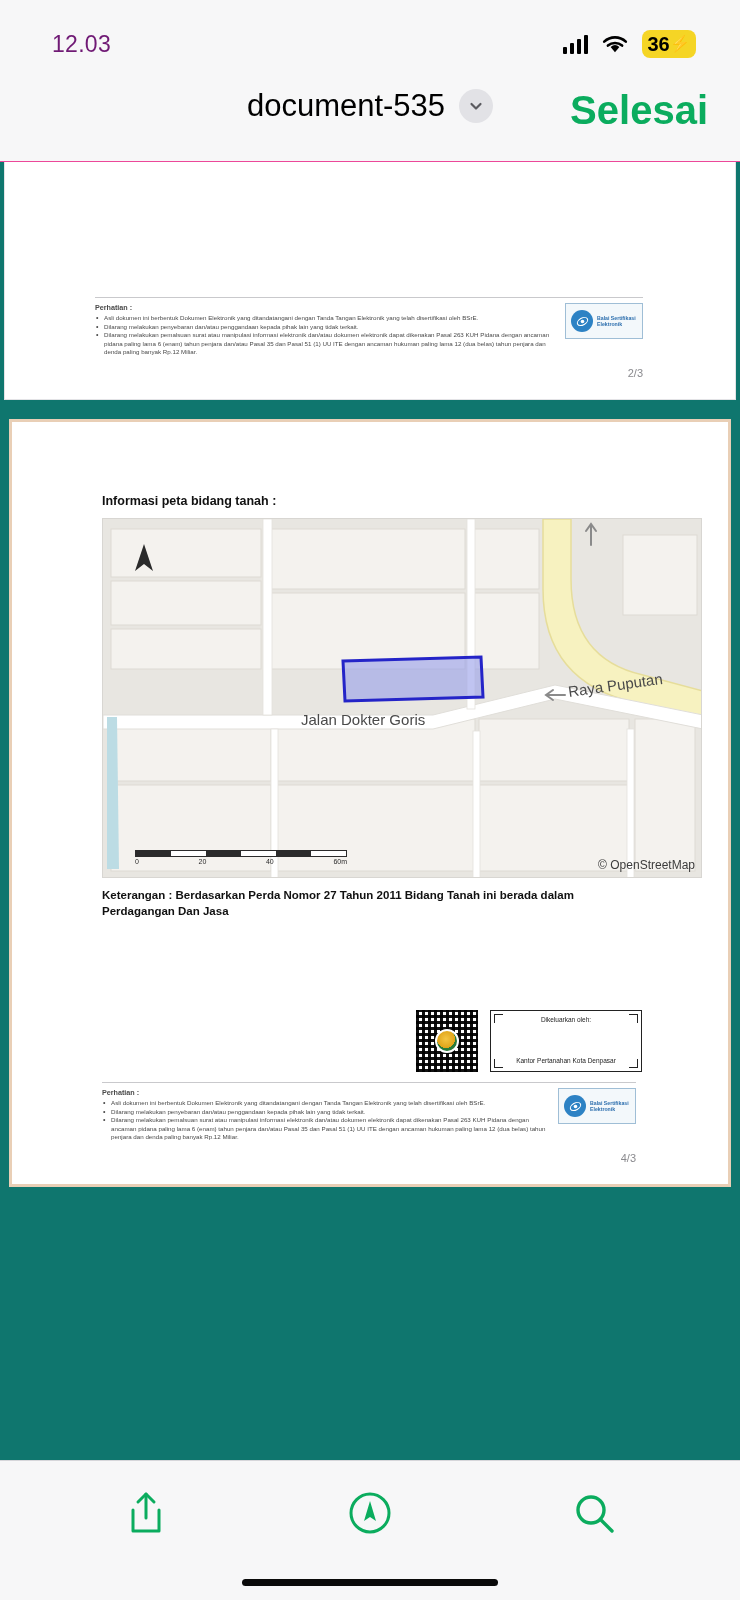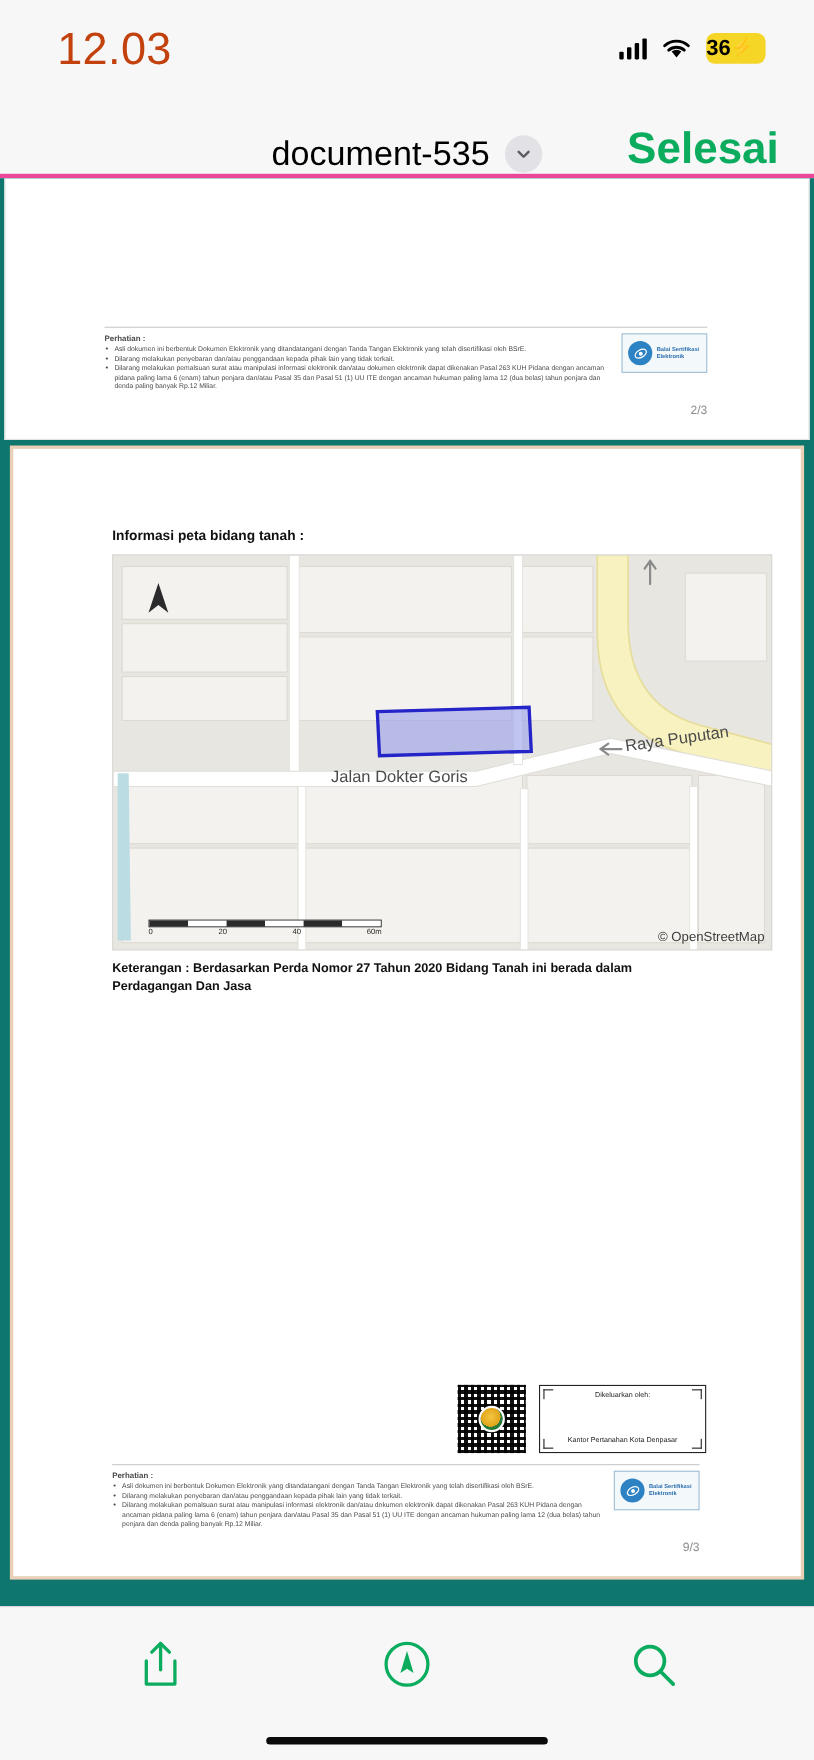--- a/index.html
+++ b/index.html
@@ -21,23 +21,23 @@
   .statusbar {
     height: 88px;
     flex: 0 0 88px;
     background: #f7f7f8;
     display: flex;
     align-items: center;
     justify-content: space-between;
     padding: 0 44px 0 52px;
   }
   .status-time {
-    font-size: 41px;
+    font-size: 23px;
     font-weight: 500;
-    color: #c2410c;
+    color: #701a75;
     letter-spacing: 0.3px;
   }
   .status-right {
     display: flex;
     align-items: center;
     gap: 13px;
   }
   .signal {
     display: flex;
     align-items: flex-end;
@@ -55,44 +55,44 @@
   .signal i:nth-child(3) { height: 15px; }
   .signal i:nth-child(4) { height: 19px; background: #000; }
   .wifi { width: 28px; height: 21px; position: relative; }
   .wifi svg { display:block; }
   .battery {
     width: 54px; height: 28px;
     border-radius: 8px;
     background: #f5d525;
     display: flex;
     align-items: center;
-    justify-content: flex-start;
+    justify-content: center;
     gap: 1px;
     position: relative;
   }
   .battery .lvl {
     font-size: 20px;
     font-weight: 700;
     color: #000;
     line-height: 1;
   }
   .battery .bolt {
     font-size: 16px;
     color: #000;
     line-height: 1;
   }
 
   
   .navbar {
     height: 74px;
     flex: 0 0 74px;
     background: #f7f7f8;
-    border-bottom: 4px solid #ec4899;
-    display: flex;
-    align-items: flex-end;
+    border-bottom: 1px solid #ec4899;
+    display: flex;
+    align-items: flex-start;
     justify-content: center;
     position: relative;
     padding: 0 26px;
   }
   .nav-title-wrap {
     display: flex;
     align-items: center;
     gap: 14px;
   }
   .nav-title {
@@ -129,22 +129,22 @@
     height: 238px;
     width: 732px;
     margin: 0 auto;
     position: relative;
     border: 1px solid #e3e3e6;
     border-top: none;
   }
   .page-current {
     background: #fff;
     width: 716px;
-    margin: 8px auto 0;
-    height: 1025px;
+    margin: 22px auto 0;
+    height: 762px;
     position: relative;
     outline: 3px solid #e9cfb6;
     box-shadow: 0 0 0 1px #e6e6e9;
   }
 
   .footer-block {
     position: absolute;
     left: 90px; right: 92px;
     bottom: 42px;
   }
@@ -490,21 +490,21 @@
             <span>0</span>
             <span>20</span>
             <span>40</span>
             <span>60m</span>
           </div>
         </div>
 
         <div class="map-credit">© OpenStreetMap</div>
       </div>
 
-      <div class="keterangan">Keterangan : Berdasarkan Perda Nomor 27 Tahun 2020 Bidang Tanah ini berada dalam Perdagangan Dan Jasa</div>
+      <div class="keterangan">Keterangan : Berdasarkan Perda Nomor 27 Tahun 2011 Bidang Tanah ini berada dalam Perdagangan Dan Jasa</div>
 
       <div class="sign-row">
         <div class="qr"></div>
         <div class="issuer">
           <span class="corner tl"></span>
           <span class="corner tr"></span>
           <span class="corner bl"></span>
           <span class="corner br"></span>
           <div class="t">Dikeluarkan oleh:</div>
           <div class="b">Kantor Pertanahan
@@ -527,21 +527,21 @@
             <div class="badge">
               <svg width="13" height="13" viewBox="0 0 13 13">
                 <ellipse cx="6.5" cy="6.5" rx="5.6" ry="3.4" fill="none" stroke="#fff" stroke-width="1.1" transform="rotate(-30 6.5 6.5)"></ellipse>
                 <circle cx="6.5" cy="6.5" r="1.8" fill="#fff"></circle>
               </svg>
             </div>
             <div class="slbl">Balai Sertifikasi Elektronik</div>
           </div>
         </div>
       </div>
-      <div class="pagenum">9/3</div>
+      <div class="pagenum">4/3</div>
     </div>
   </div>
 
   <div class="toolbar">
     <div class="tb-btn">
       <svg width="40" height="46" viewBox="0 0 40 46">
         <path d="M20 4 L20 28" stroke="#0bac5e" stroke-width="3" stroke-linecap="round" fill="none"></path>
         <path d="M12 12 L20 4 L28 12" stroke="#0bac5e" stroke-width="3" fill="none" stroke-linecap="round" stroke-linejoin="round"></path>
         <path d="M7 20 L7 41 L33 41 L33 20" stroke="#0bac5e" stroke-width="3" fill="none" stroke-linecap="round" stroke-linejoin="round"></path>
       </svg>

